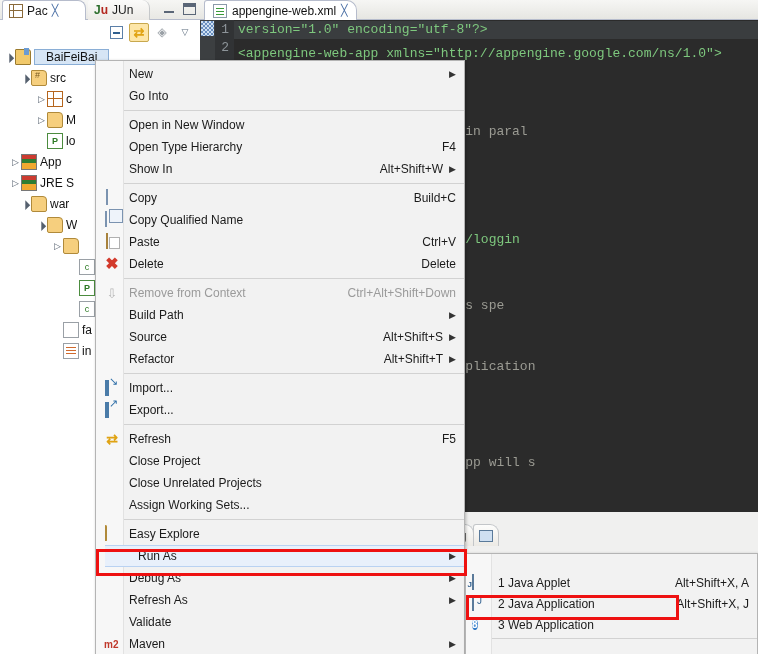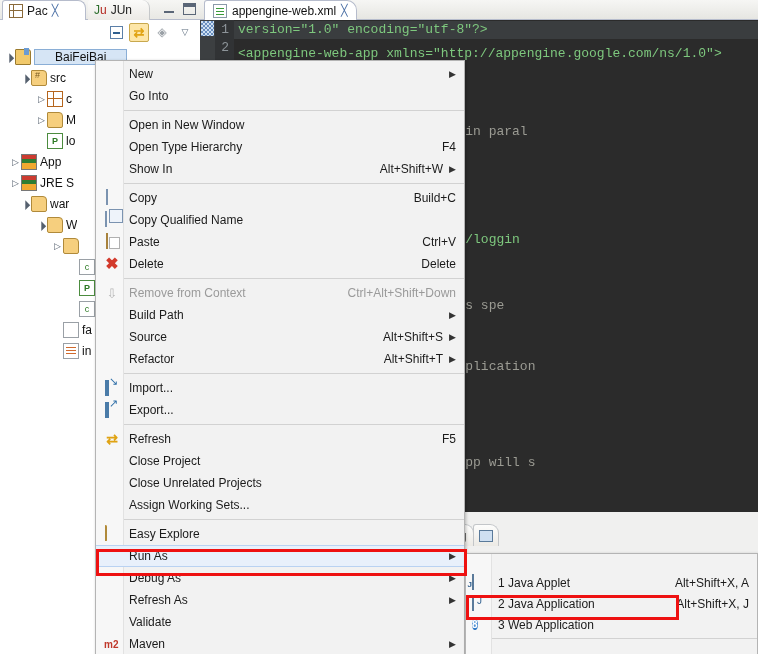--- a/index.html
+++ b/index.html
@@ -45,21 +45,21 @@
   .ico-pkg {
     background: #fff;
     border: 1px solid #8a6a3a;
   }
   .ico-pkg:before {
     content:""; position:absolute; left:3px; top:-1px; width:1px; height:14px; background:#8a6a3a;
   }
   .ico-pkg:after {
     content:""; position:absolute; left:-1px; top:5px; width:14px; height:1px; background:#8a6a3a;
   }
-  .ju { font-weight: normal; font-size: 12px; }
+  .ju { font-weight: bold; font-size: 12px; }
   .ju .j { color: #2c6e2c; }
   .ju .u { color: #b3261e; }
 
   .win-btns { position:absolute; right: 4px; top: 3px; display:flex; gap: 7px; }
   .win-btn { width: 13px; height: 12px; position: relative; }
   .win-btn.min:after { content:""; position:absolute; left:1px; bottom:2px; width:10px; height:2px; background:#5a6677; }
   .win-btn.max { border: 1px solid #5a6677; }
   .win-btn.max:before { content:""; position:absolute; left:0; top:0; width:100%; height:3px; background:#5a6677; }
 
   .explorer-toolbar {
@@ -76,21 +76,21 @@
   .menu-ico { color:#9aa0a6; font-size: 12px; }
   .viewmenu-ico { color:#5b6b7d; font-size: 9px; }
 
   .tree { position: absolute; left: 0; top: 44px; width: 200px; bottom: 0; background:#ffffff; padding-top: 2px; }
   .trow { height: 21px; display: flex; align-items: center; font-size: 12px; color:#111; white-space: nowrap; }
   .trow .arrow { width: 11px; font-size: 8px; color:#55606e; text-align:center; flex: 0 0 11px; }
   .trow .arrow.open:before { content:"\25E2"; display:inline-block; transform: rotate(-45deg) translate(-1px,0); font-size:9px; }
   .trow .arrow.closed:before { content:"\25B7"; font-size: 9px; }
   .trow .ti { width: 16px; height: 16px; margin-right: 3px; flex: 0 0 16px; position: relative; }
   .trow .lbl { overflow: hidden; }
-  .trow.selected .lbl { background:#d6e5f5; border:1px solid #8aaed6; padding: 0 20px; }
+  .trow.selected .lbl { background:#d6e5f5; border:1px solid #8aaed6; padding: 0 11px; }
 
   
   .ic-project { background:#f1c96b; border:1px solid #9a7a2e; border-radius:1px 3px 1px 1px; }
   .ic-project:after{ content:""; position:absolute; right:1px; top:-2px; width:5px;height:7px;background:#6b9bd2; }
   .ic-folder { background:#f6cf7e; border:1px solid #b08a3a; border-radius:1px 4px 2px 2px; }
   .ic-pkgsrc { background:#f6cf7e; border:1px solid #b08a3a; border-radius:1px 4px 2px 2px; }
   .ic-pkgsrc:after{ content:"#"; position:absolute; left:3px; top:-1px; font-size:9px; color:#7a5a20; }
   .ic-pkg2 { background:#fff; border:1px solid #b5651d; }
   .ic-pkg2:before{content:"";position:absolute;left:5px;top:0;width:1px;height:14px;background:#b5651d;}
   .ic-pkg2:after{content:"";position:absolute;left:0;top:6px;width:14px;height:1px;background:#b5651d;}
@@ -148,21 +148,21 @@
     position:absolute; left:95px; top:60px; width: 370px;
     background:#f2f2f2; border:1px solid #b4b4b4;
     box-shadow: 1px 1px 3px rgba(0,0,0,.25);
     padding: 2px 0;
     z-index: 30;
   }
   .mi {
     position: relative; height: 22px; display:flex; align-items:center;
     padding-left: 33px; padding-right: 8px; font-size:12px; color:#1b1b1b; white-space:nowrap;
   }
-  .mi.hl { background:#e8f0fb; border-top:1px solid #b9d2f2; border-bottom:1px solid #b9d2f2; }
+  .mi.hl { background:#e8f0fb; border-top:1px solid #b9d2f2; border-bottom:1px solid #b9d2f2;margin-left:9px; }
   .mi.disabled { color:#9a9a9a; }
   .mi .accel { margin-left:auto; font-size:12px; color:#1b1b1b; padding-left: 20px; }
   .mi.disabled .accel { color:#9a9a9a; }
   .mi .sub { margin-left: 8px; font-size:9px; color:#333; }
   .mi .sub.spaced { margin-left: 6px; }
   .mi .micon { position:absolute; left:8px; top:3px; width:16px; height:16px; }
   .msep { height:1px; background:#d2d2d2; margin: 3px 0 3px 0; }
   .ctxmenu .gut {
     position:absolute; left:0; top:0; bottom:0; width:28px; background:#f7f7f7;
     border-right:1px solid #e2e2e2;

